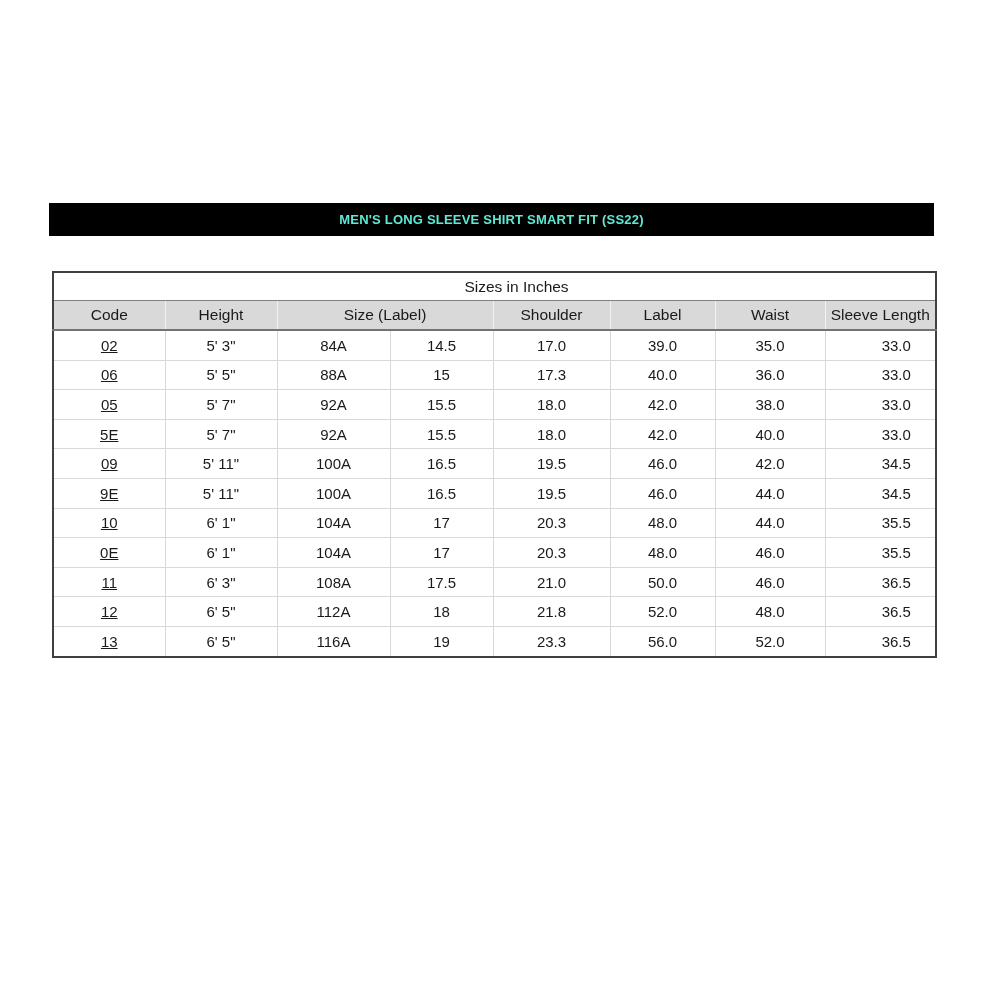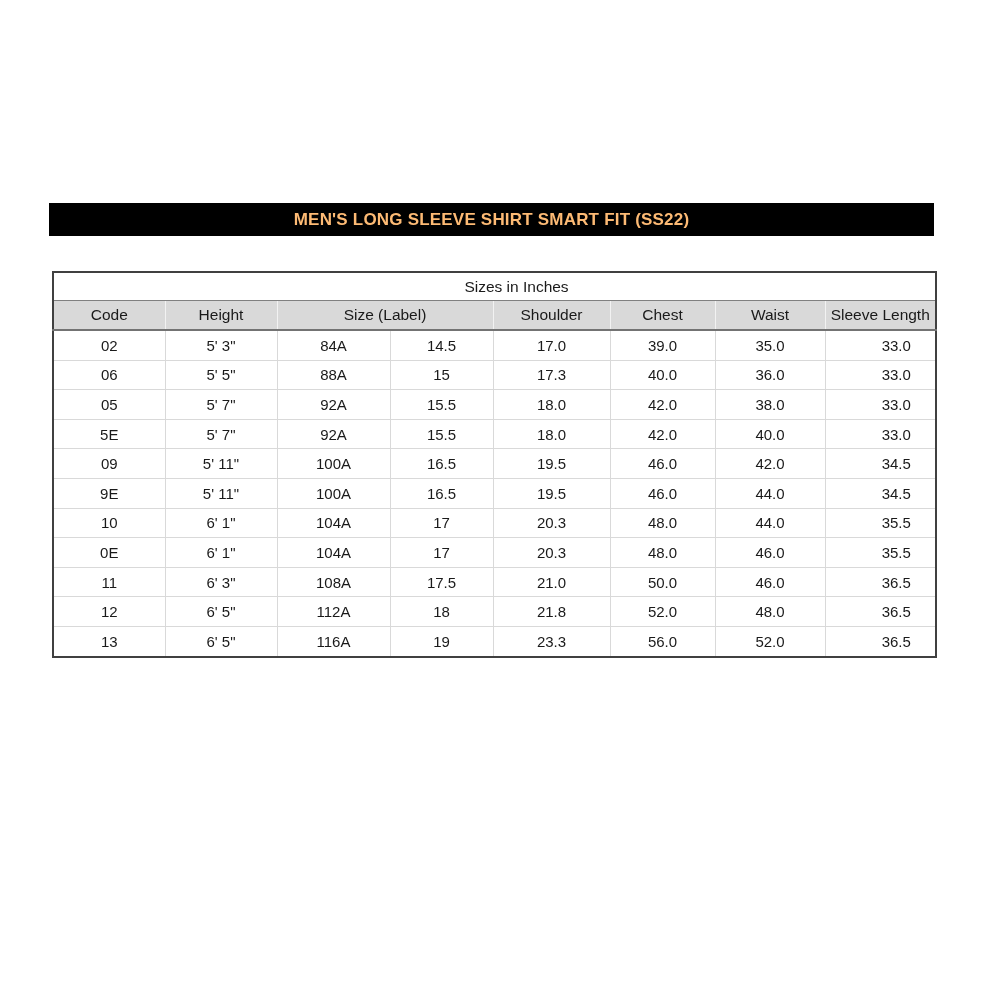--- a/index.html
+++ b/index.html
@@ -18,23 +18,23 @@
     background: #ffffff;
     overflow: hidden;
   }
   .banner {
     position: absolute;
     left: 49px;
     top: 203px;
     width: 885px;
     height: 33px;
     background: #000000;
-    color: #fdba74;
+    color: #5eead4;
     font-weight: bold;
-    font-size: 17px;
+    font-size: 13px;
     line-height: 33px;
     text-align: center;
     letter-spacing: 0.2px;
   }
   .size-table-wrap {
     position: absolute;
     left: 52px;
     top: 271px;
   }
   table.size-table {
@@ -67,21 +67,21 @@
     border-left: 1px solid #f2f2f2;
     border-right: 1px solid #f2f2f2;
     border-bottom: 2px solid #737373;
   }
   tbody.body-rows td {
     height: 28.6px;
     border: 1px solid #d9d9d9;
     background: #ffffff;
   }
   tbody.body-rows tr:last-child td { border-bottom: none; }
-  tbody.body-rows td:first-child  { border-left: none; }
+  tbody.body-rows td:first-child  { border-left: none; text-decoration: underline; }
   tbody.body-rows td:last-child   { border-right: none; padding-left: 32px; }
 </style>
 </head>
 <body>
 
 <div class="canvas">
 
   <div class="banner">MEN'S LONG SLEEVE SHIRT SMART FIT (SS22)</div>
 
   <div class="size-table-wrap">
@@ -98,21 +98,21 @@
       </colgroup>
       <thead>
         <tr class="caption-row">
           <td colspan="8">Sizes in Inches</td>
         </tr>
         <tr class="header-row">
           <th>Code</th>
           <th>Height</th>
           <th colspan="2">Size (Label)</th>
           <th>Shoulder</th>
-          <th>Chest</th>
+          <th>Label</th>
           <th>Waist</th>
           <th>Sleeve Length</th>
         </tr>
       </thead>
       <tbody class="body-rows">
           <tr>
             <td>02</td>
             <td>5' 3"</td>
             <td>84A</td>
             <td>14.5</td>

